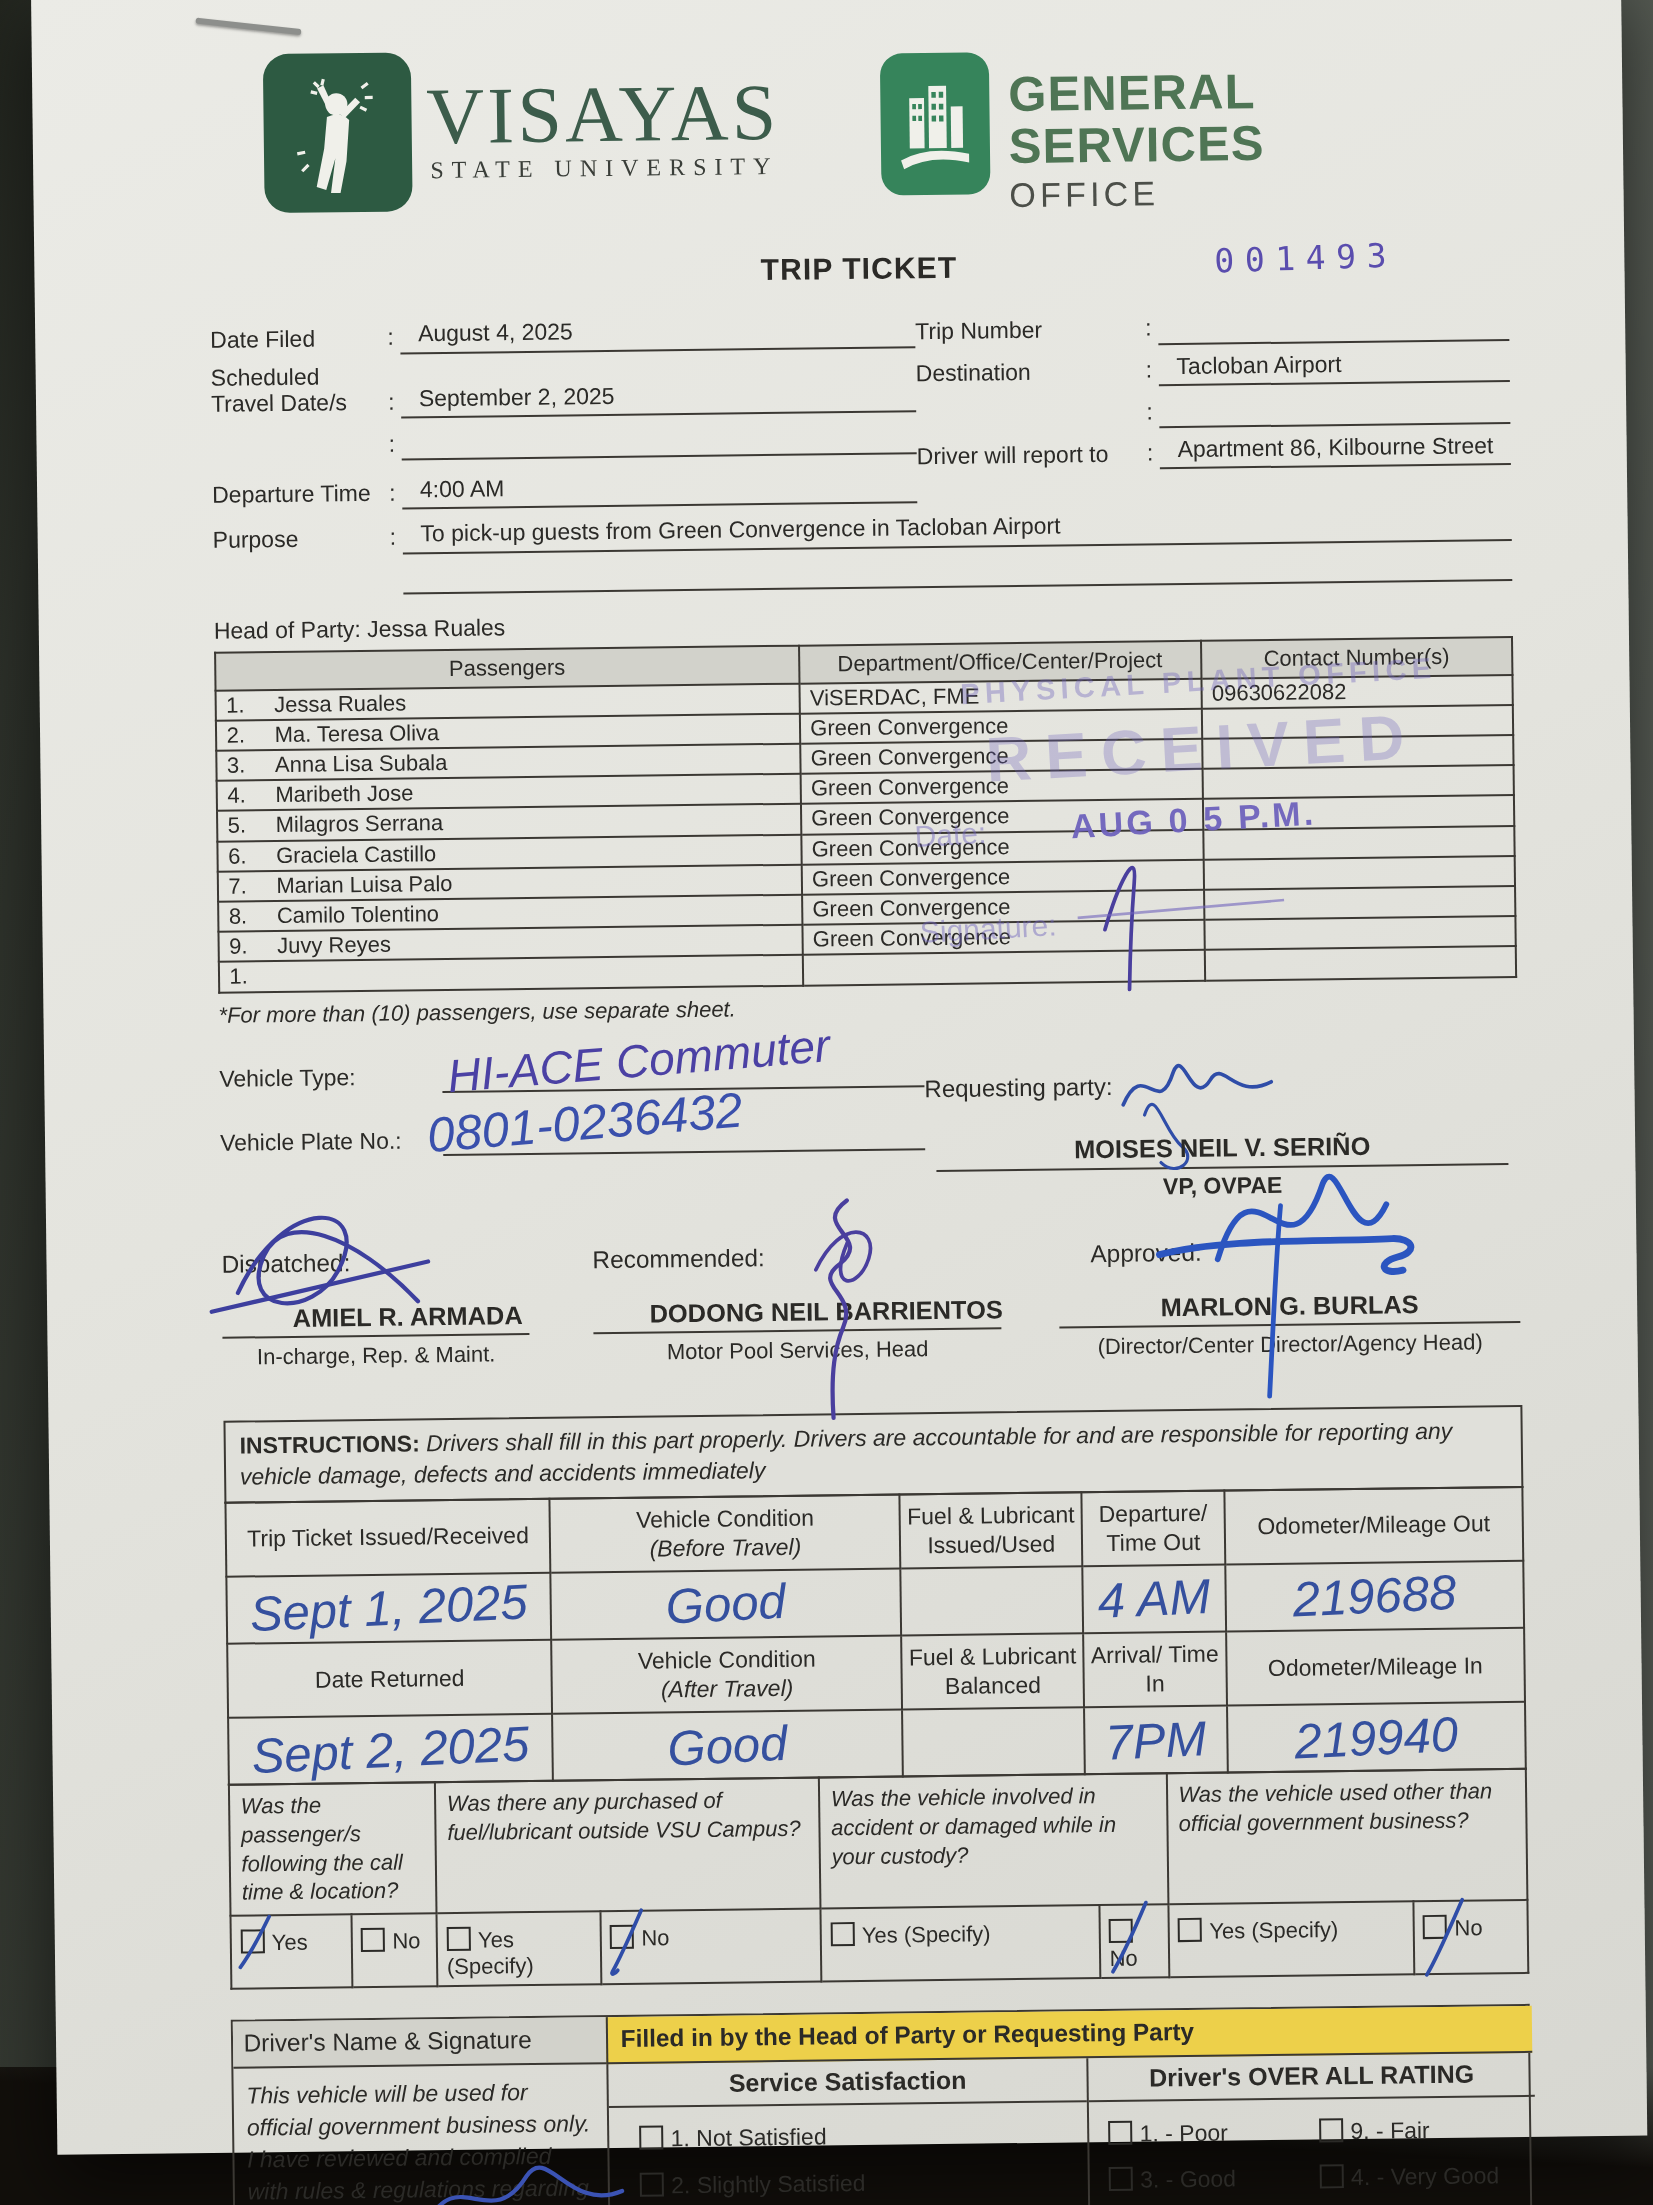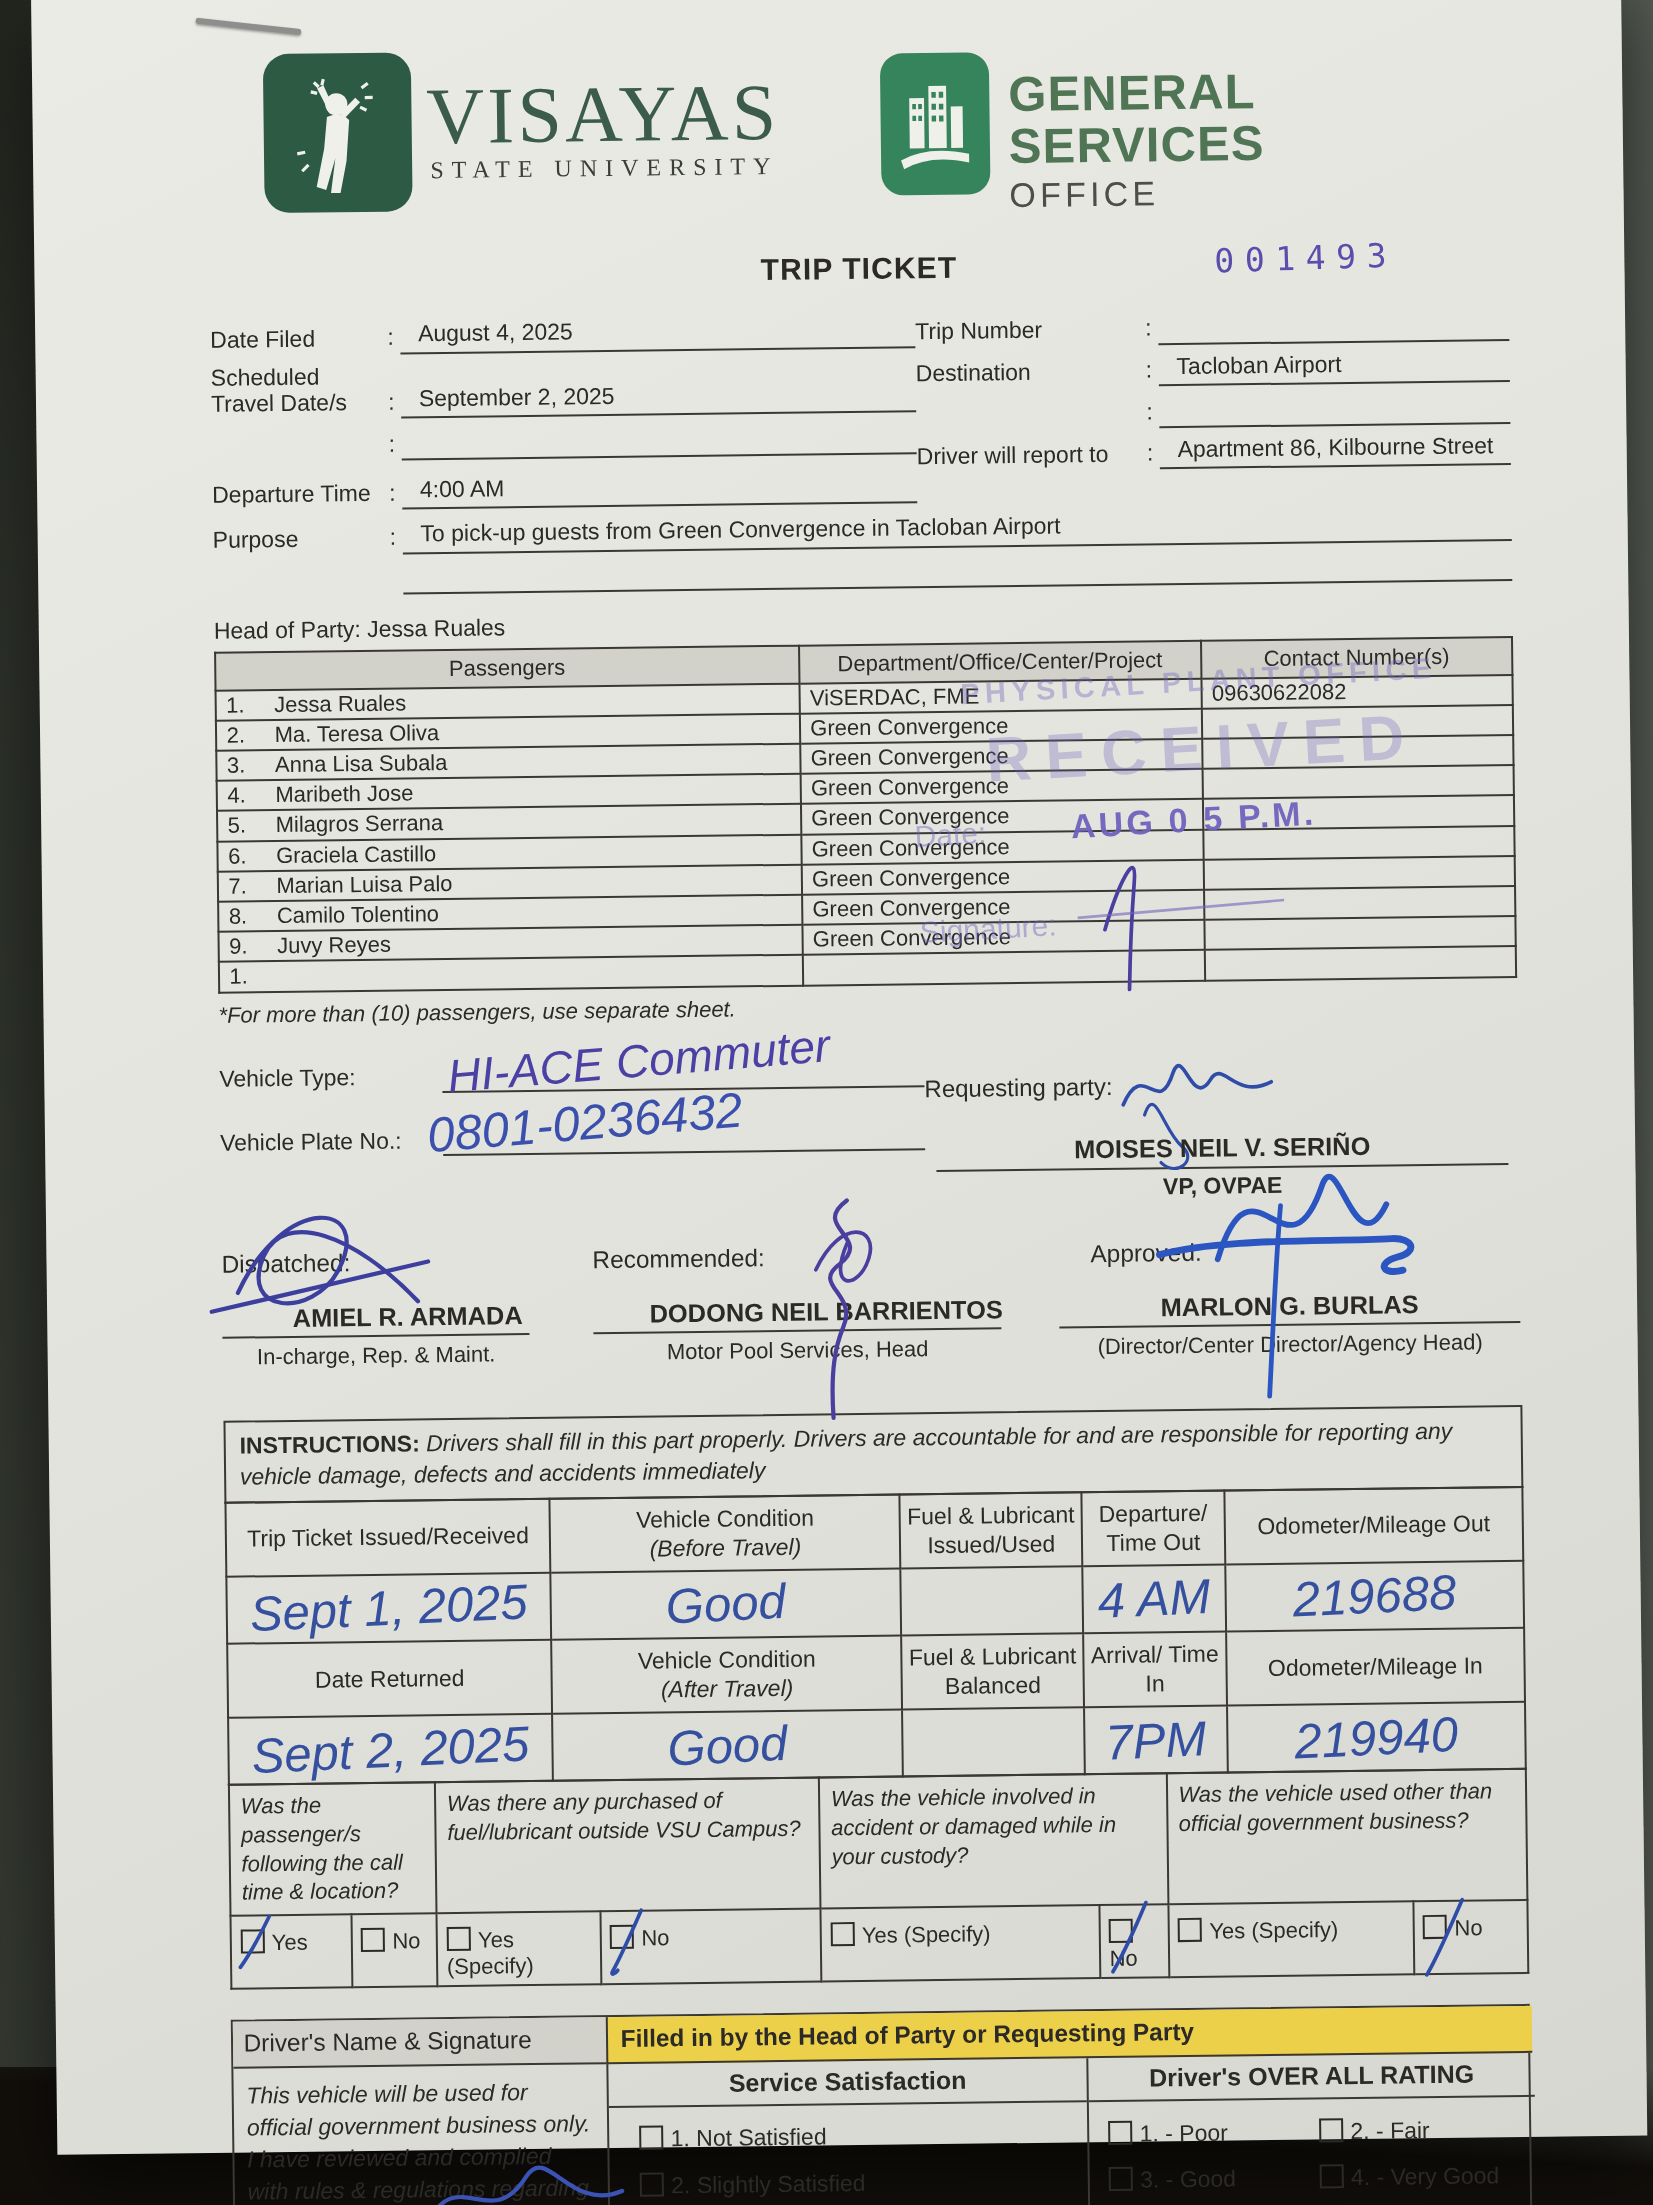--- a/index.html
+++ b/index.html
@@ -511,21 +511,21 @@
               <div class="svc-opt"><span class="cb"></span><span>1. Not Satisfied</span></div>
               <div class="svc-opt"><span class="cb"></span><span>2. Slightly Satisfied</span></div>
 
             </div>
 
           </div>
           <div class="rate">
             <div class="rate-h">Driver's OVER ALL RATING</div>
             <div class="rate-grid">
               <div><span class="cb"></span><span>1. - Poor</span></div>
-              <div><span class="cb"></span><span>2. - Fair</span></div>
+              <div><span class="cb"></span><span>9. - Fair</span></div>
               <div><span class="cb"></span><span>3. - Good</span></div>
               <div><span class="cb"></span><span>4. - Very Good</span></div>
               <div class="rate-5"></div>
             </div>
 
           </div>
         </div>
       </div>
 
     </div>

